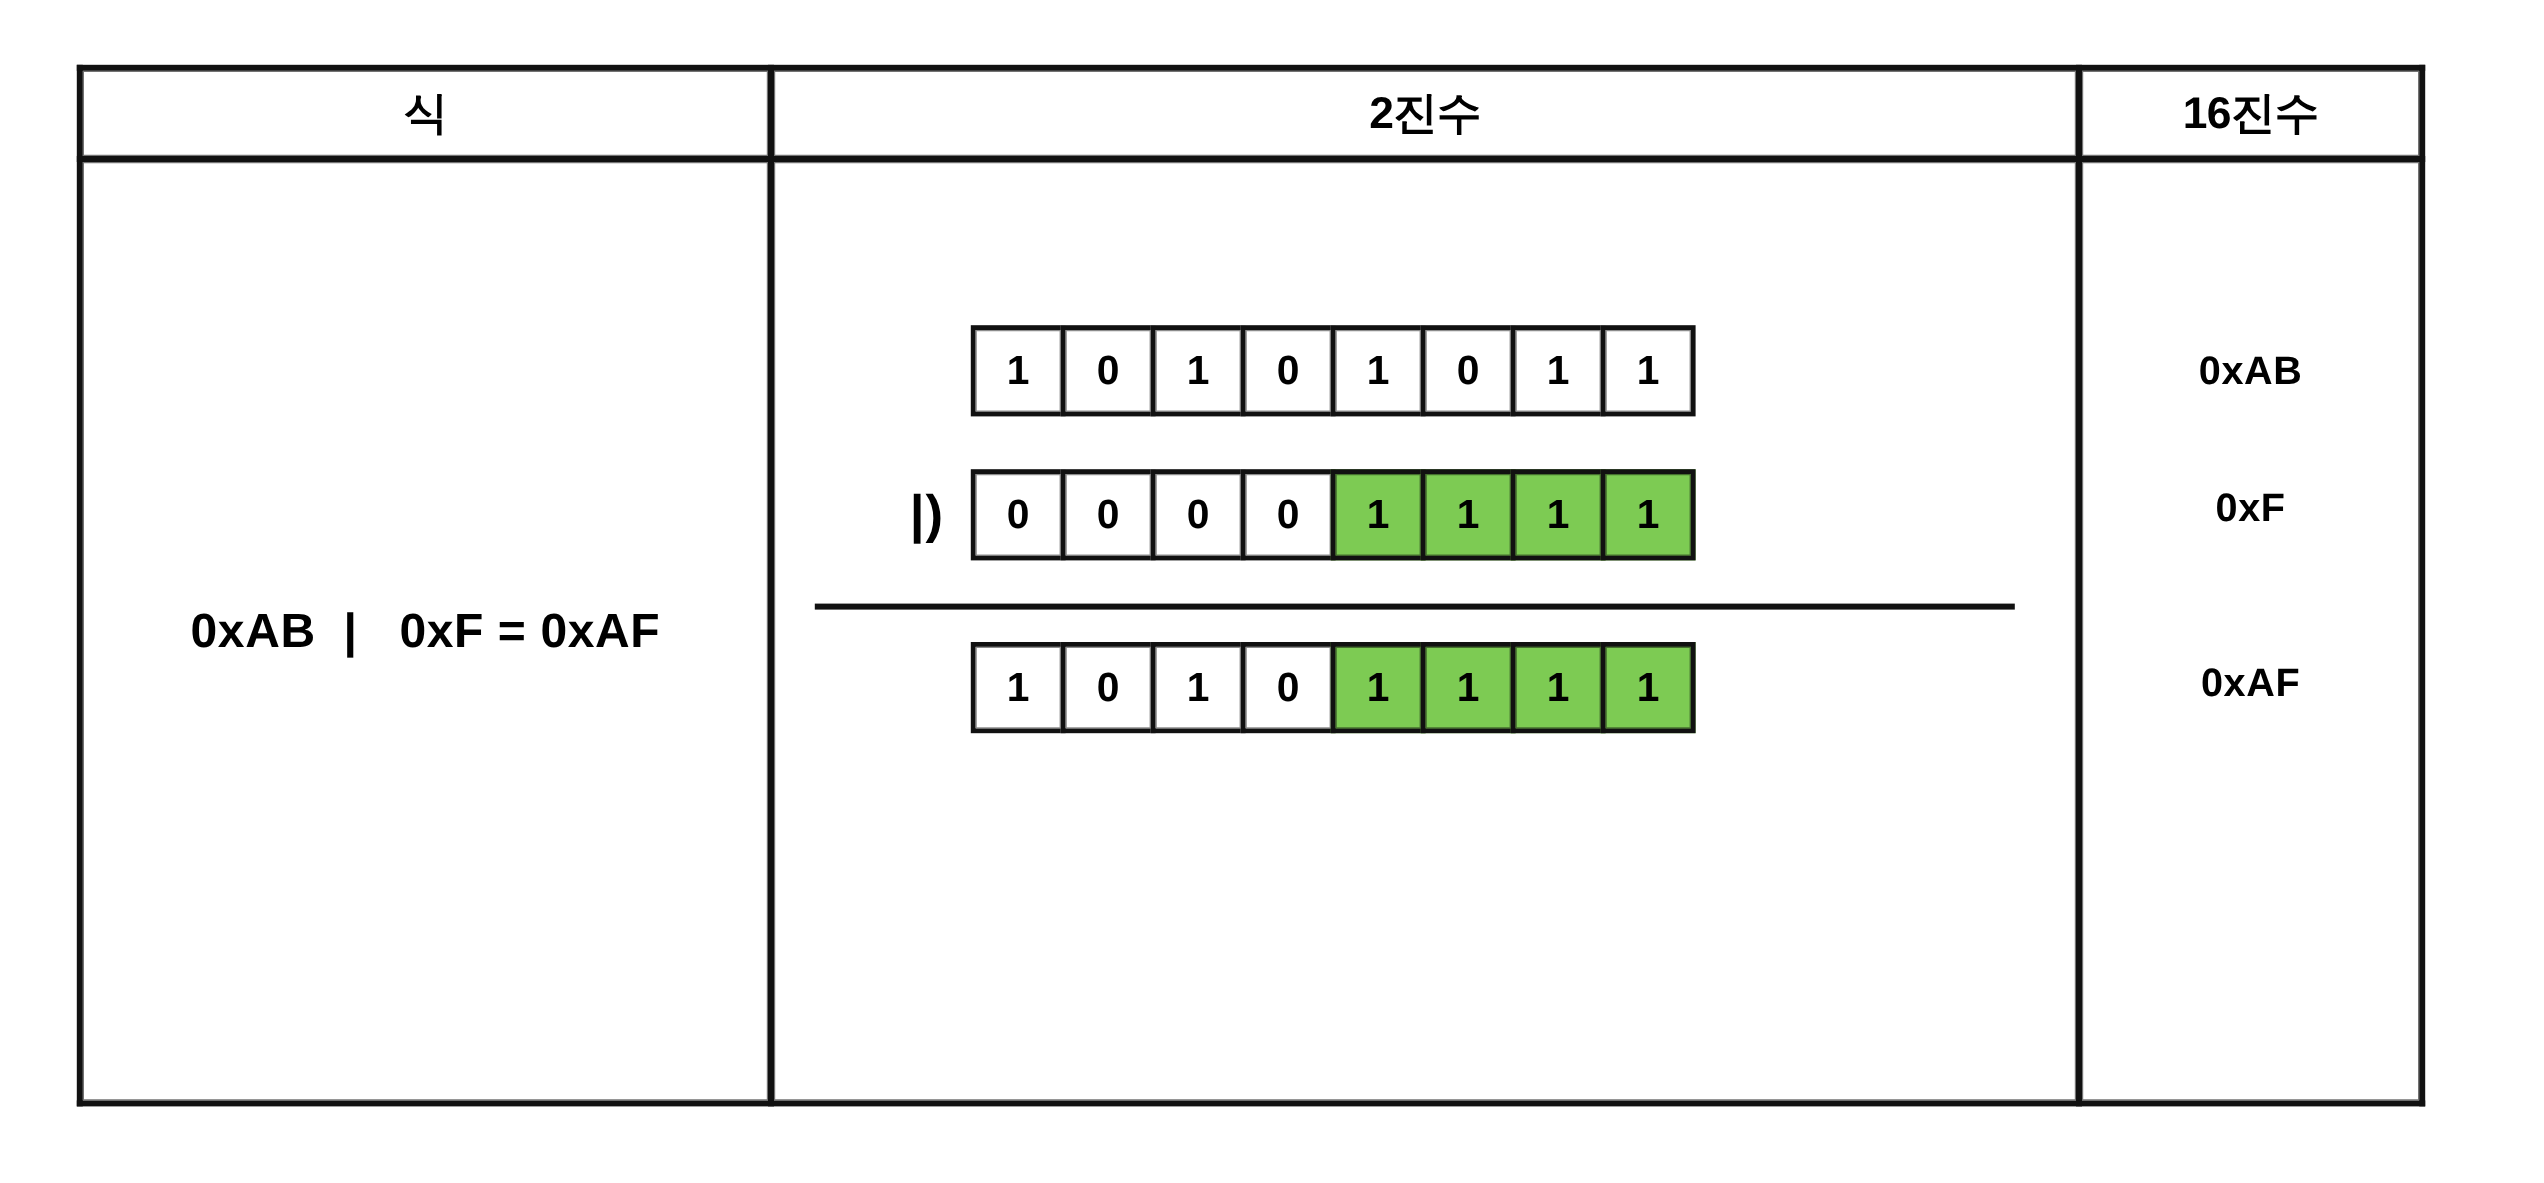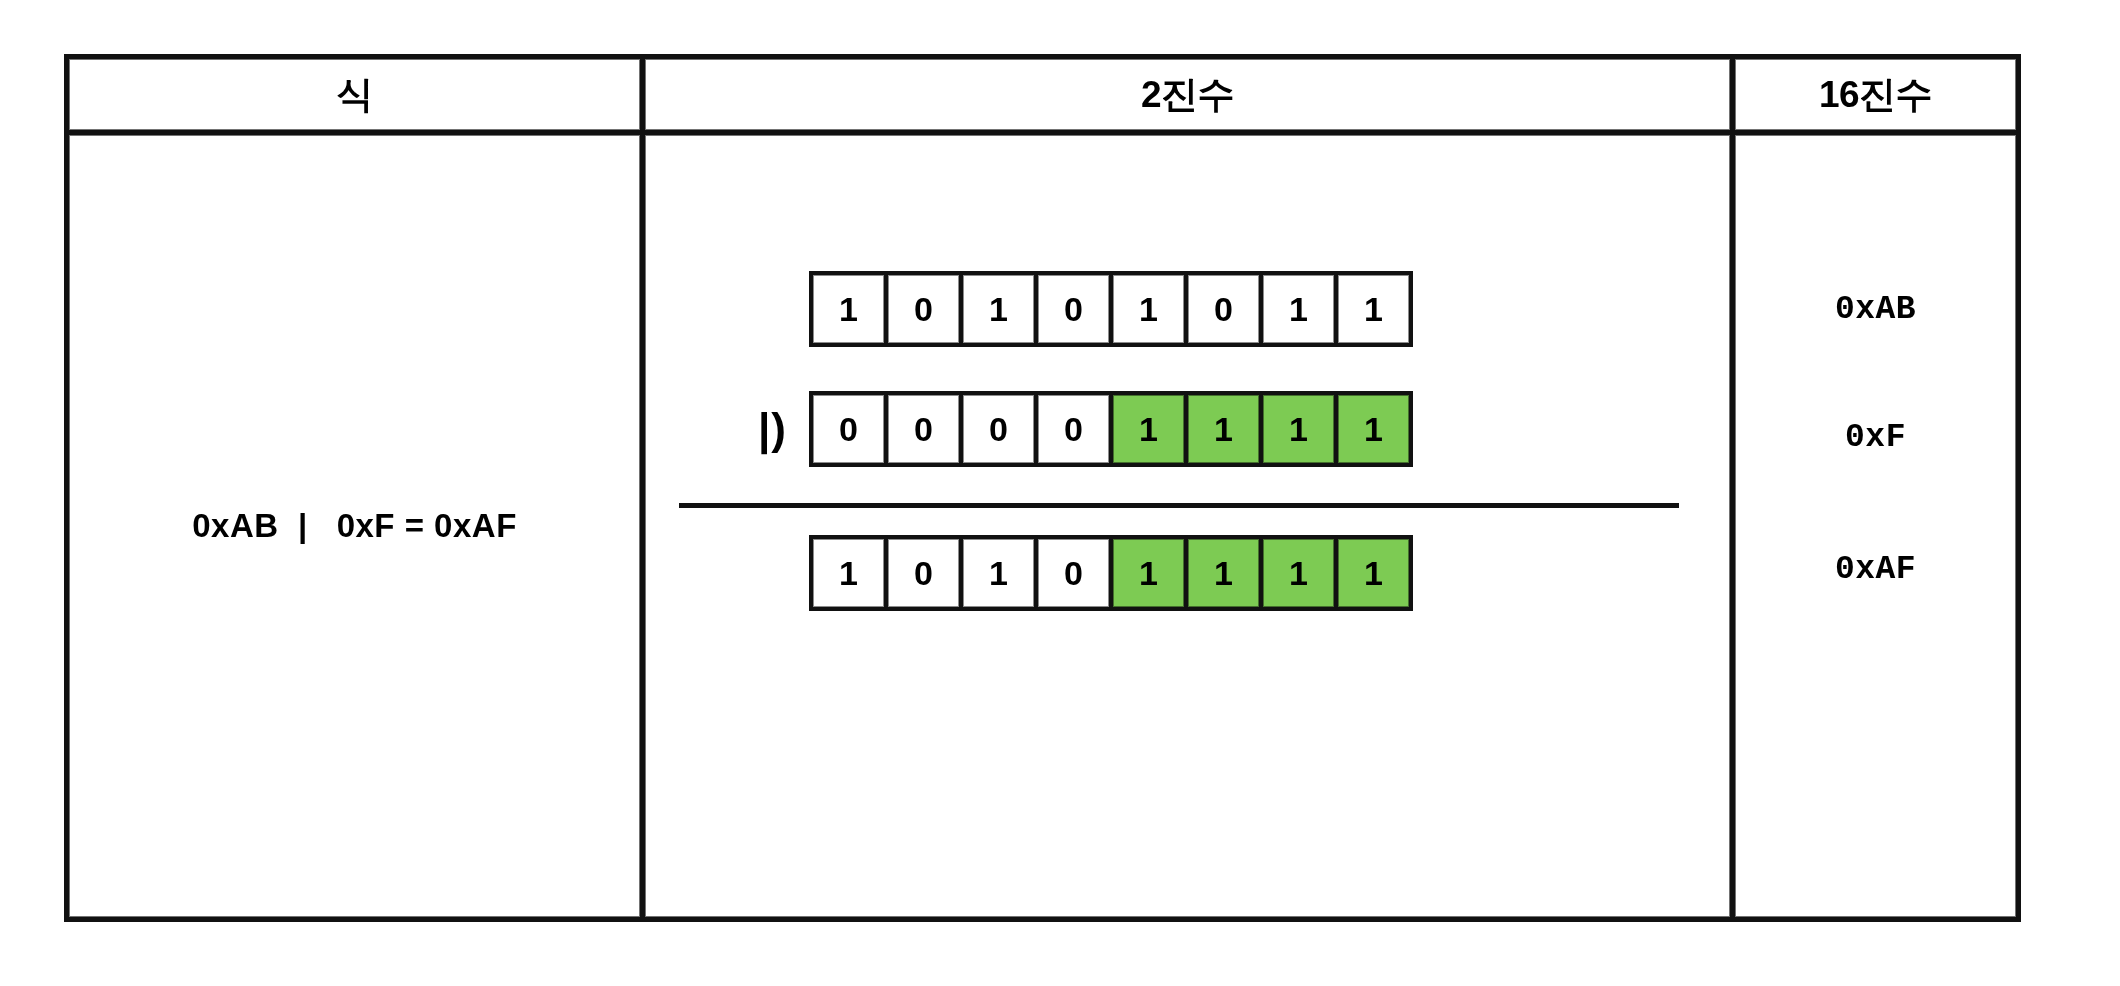--- a/index.html
+++ b/index.html
@@ -61,21 +61,21 @@
   .hdr-row { height: 76px; }
 
   .hdr-cell {
     font-size: 37px;
     font-weight: bold;
     letter-spacing: -0.5px;
   }
 
   
   .expr-cell {
-    font-size: 33px;
+    font-size: 40px;
     font-weight: bold;
     letter-spacing: 0.5px;
     white-space: pre;
   }
 
   
   .bin-cell {
     position: relative;
   }
   .bin-inner {
@@ -151,24 +151,23 @@
     position: absolute;
     left: 0;
     width: 100%;
     height: 76px;
     display: flex;
     align-items: center;
     justify-content: center;
     font-size: 33px;
     font-weight: bold;
     letter-spacing: 0.5px;
-    font-family: Liberation Mono, monospace;
   }
   .hex-val.r1 { top: 136px; }
-  .hex-val.r2 { top: 264px; }
+  .hex-val.r2 { top: 250px; }
   .hex-val.r3 { top: 396px; }
 </style>
 </head>
 <body>
 
 <div class="sheet">
   <div class="table-wrap">
     <table class="bit-table">
       <colgroup>
         <col class="c-expr">

